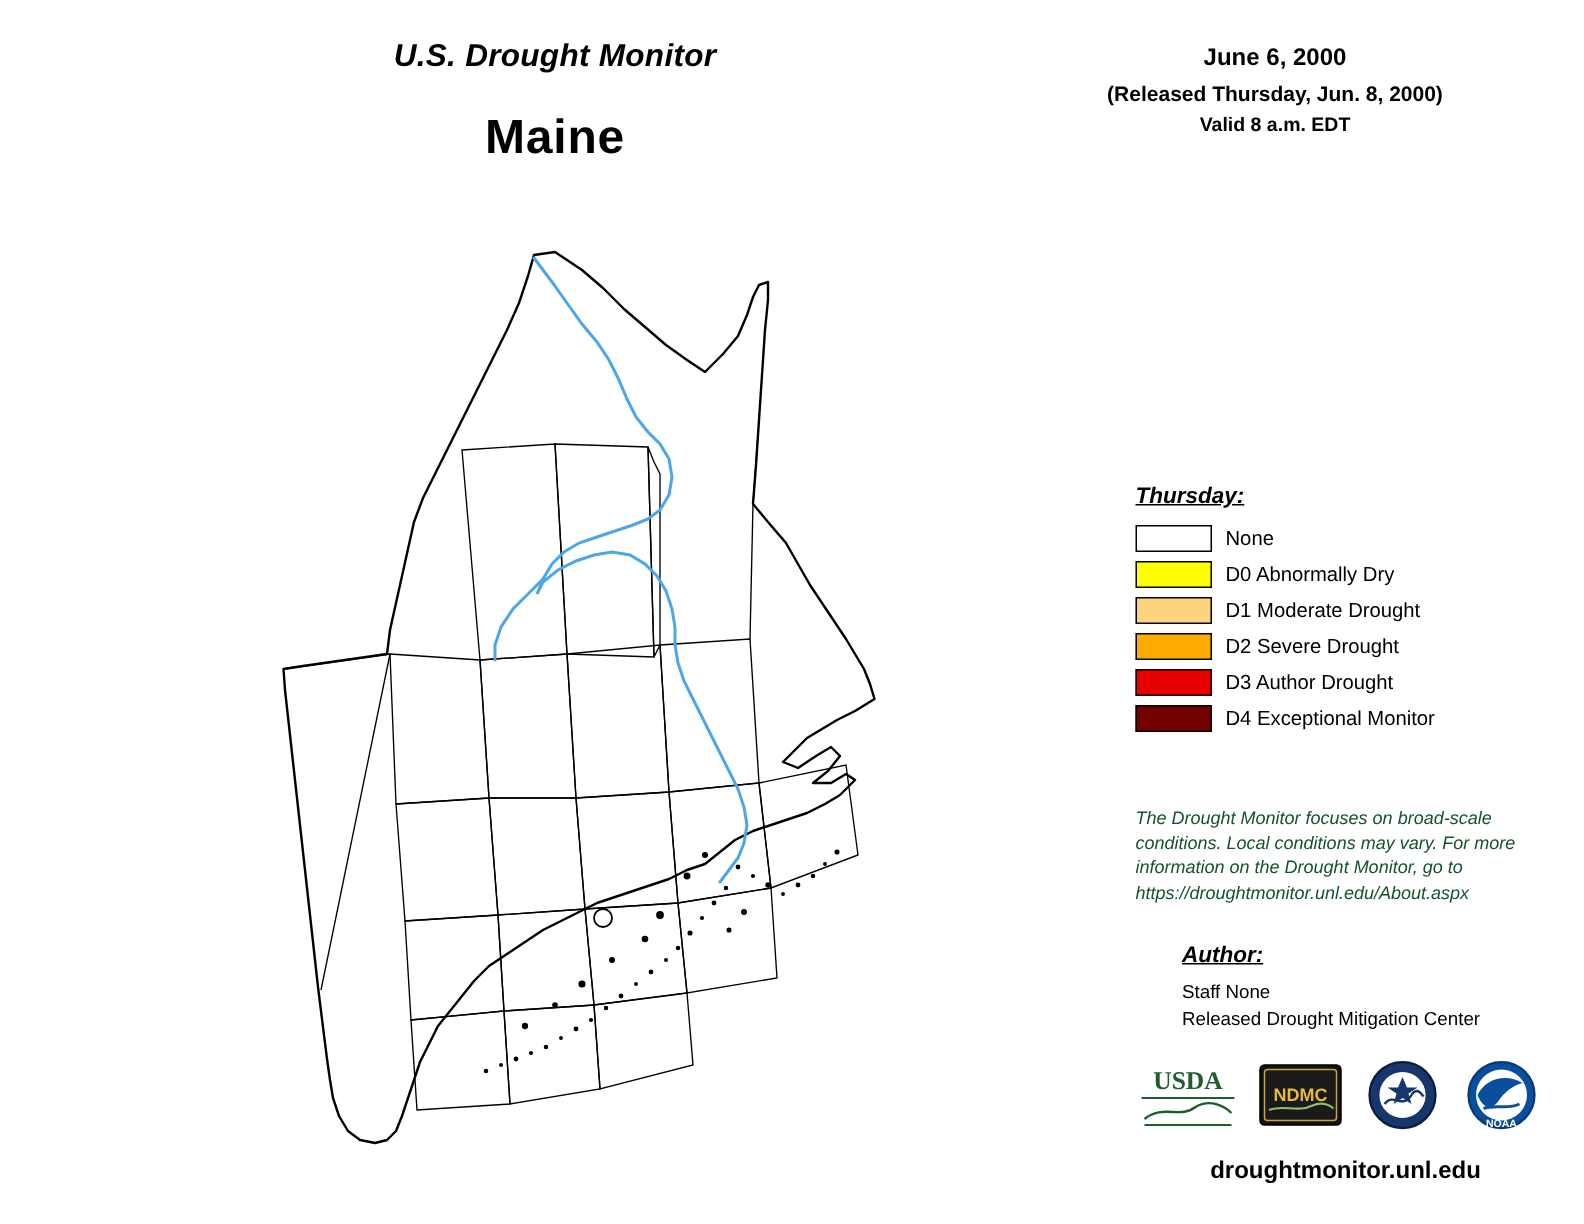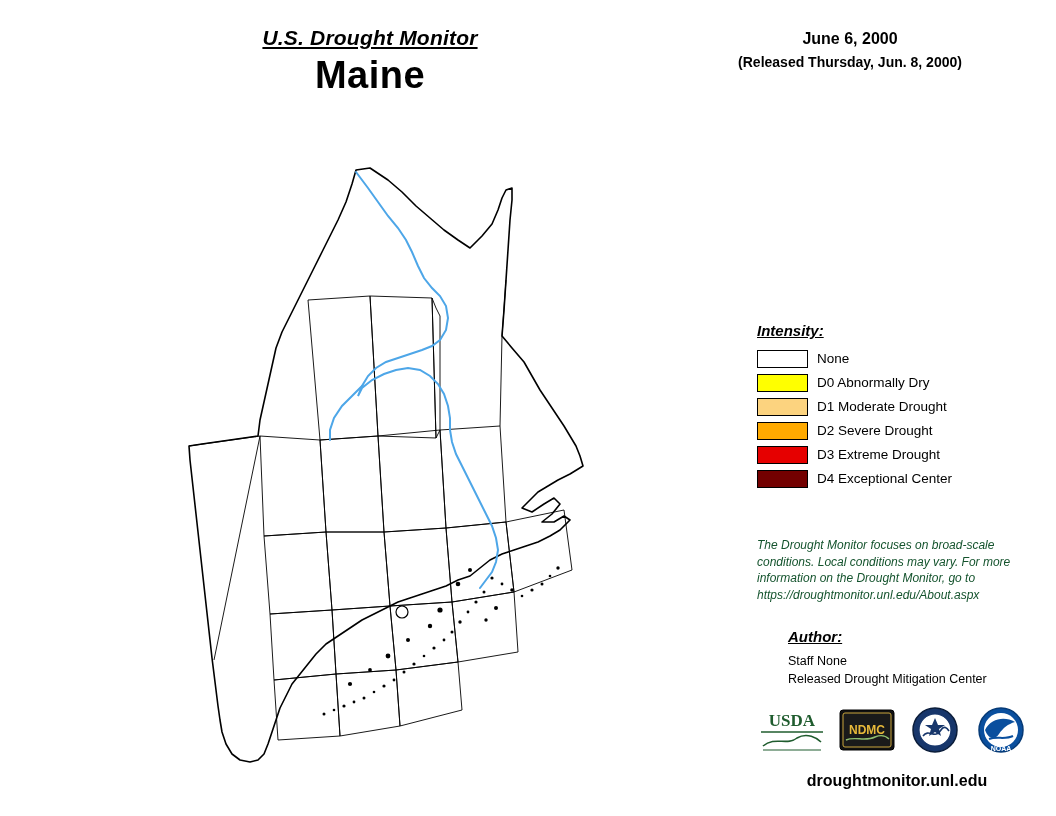--- a/index.html
+++ b/index.html
@@ -22,26 +22,25 @@
     left: 150px;
     top: 26px;
     width: 440px;
     text-align: center;
   }
   #dm-title {
     font-size: 21px;
     font-style: italic;
     font-weight: bold;
     letter-spacing: 0.2px;
-    text-decoration: underline;
   }
   #state-title {
-    font-size: 38px;
-    font-weight: bold;
-    margin-top: 4px;
+    font-size: 32px;
+    font-weight: bold;
+    margin-top: 23px;
     letter-spacing: 0.5px;
   }
 
   #date-block {
     position: absolute;
     left: 660px;
     top: 30px;
     width: 380px;
     text-align: center;
   }
@@ -158,20 +157,21 @@
 <body>
 
 <div id="title-block">
   <div id="dm-title">U.S. Drought Monitor</div>
   <div id="state-title">Maine</div>
 </div>
 
 <div id="date-block">
   <div id="date-main">June 6, 2000</div>
   <div id="date-released">(Released Thursday, Jun. 8, 2000)</div>
+  <div id="date-valid">Valid 8 a.m. EDT</div>
 </div>
 
 <div id="map-area">
   <svg width="580" height="660" viewBox="0 0 580 660">
 
     <g>
       <path fill="#ffffff" stroke="#000000" stroke-width="1.6" stroke-linejoin="round" d="M216,30
            L230,28 L248,40 L262,52 L276,66 L290,78 L304,90 L318,100 L330,108
            L342,96 L352,84 L358,70 L362,58 L366,50 L372,48
            L372,60 L370,80 L368,110 L366,140 L364,170 L362,196
@@ -269,45 +269,45 @@
       <circle cx="330" cy="430" r="2.0"></circle>
         <circle cx="318" cy="444" r="2.3"></circle>
       <circle cx="356" cy="468" r="2.0"></circle>
         <circle cx="346" cy="480" r="1.7"></circle>
       <circle cx="262" cy="472" r="6.0" fill="none" stroke="#000" stroke-width="1.2"></circle>
     </g>
   </svg>
 </div>
 
 <div id="legend">
-  <div id="legend-title">Intensity:</div>
+  <div id="legend-title">Thursday:</div>
 
   <div class="legend-row">
     <span class="swatch" style="background:#ffffff"></span>
     <span class="legend-label">None</span>
   </div>
   <div class="legend-row">
     <span class="swatch" style="background:#ffff00"></span>
     <span class="legend-label">D0 Abnormally Dry</span>
   </div>
   <div class="legend-row">
     <span class="swatch" style="background:#fcd37f"></span>
     <span class="legend-label">D1 Moderate Drought</span>
   </div>
   <div class="legend-row">
     <span class="swatch" style="background:#ffaa00"></span>
     <span class="legend-label">D2 Severe Drought</span>
   </div>
   <div class="legend-row">
     <span class="swatch" style="background:#e60000"></span>
-    <span class="legend-label">D3 Extreme Drought</span>
+    <span class="legend-label">D3 Author Drought</span>
   </div>
   <div class="legend-row">
     <span class="swatch" style="background:#730000"></span>
-    <span class="legend-label">D4 Exceptional Center</span>
+    <span class="legend-label">D4 Exceptional Monitor</span>
   </div>
 </div>
 
 <div id="disclaimer">The Drought Monitor focuses on broad-scale conditions. Local conditions may vary. For more information on the Drought Monitor, go to https://droughtmonitor.unl.edu/About.aspx</div>
 
 <div id="author-block">
   <div id="author-title">Author:</div>
   <div class="author-line">Staff None</div>
   <div class="author-line">Released Drought Mitigation Center</div>
 </div>

